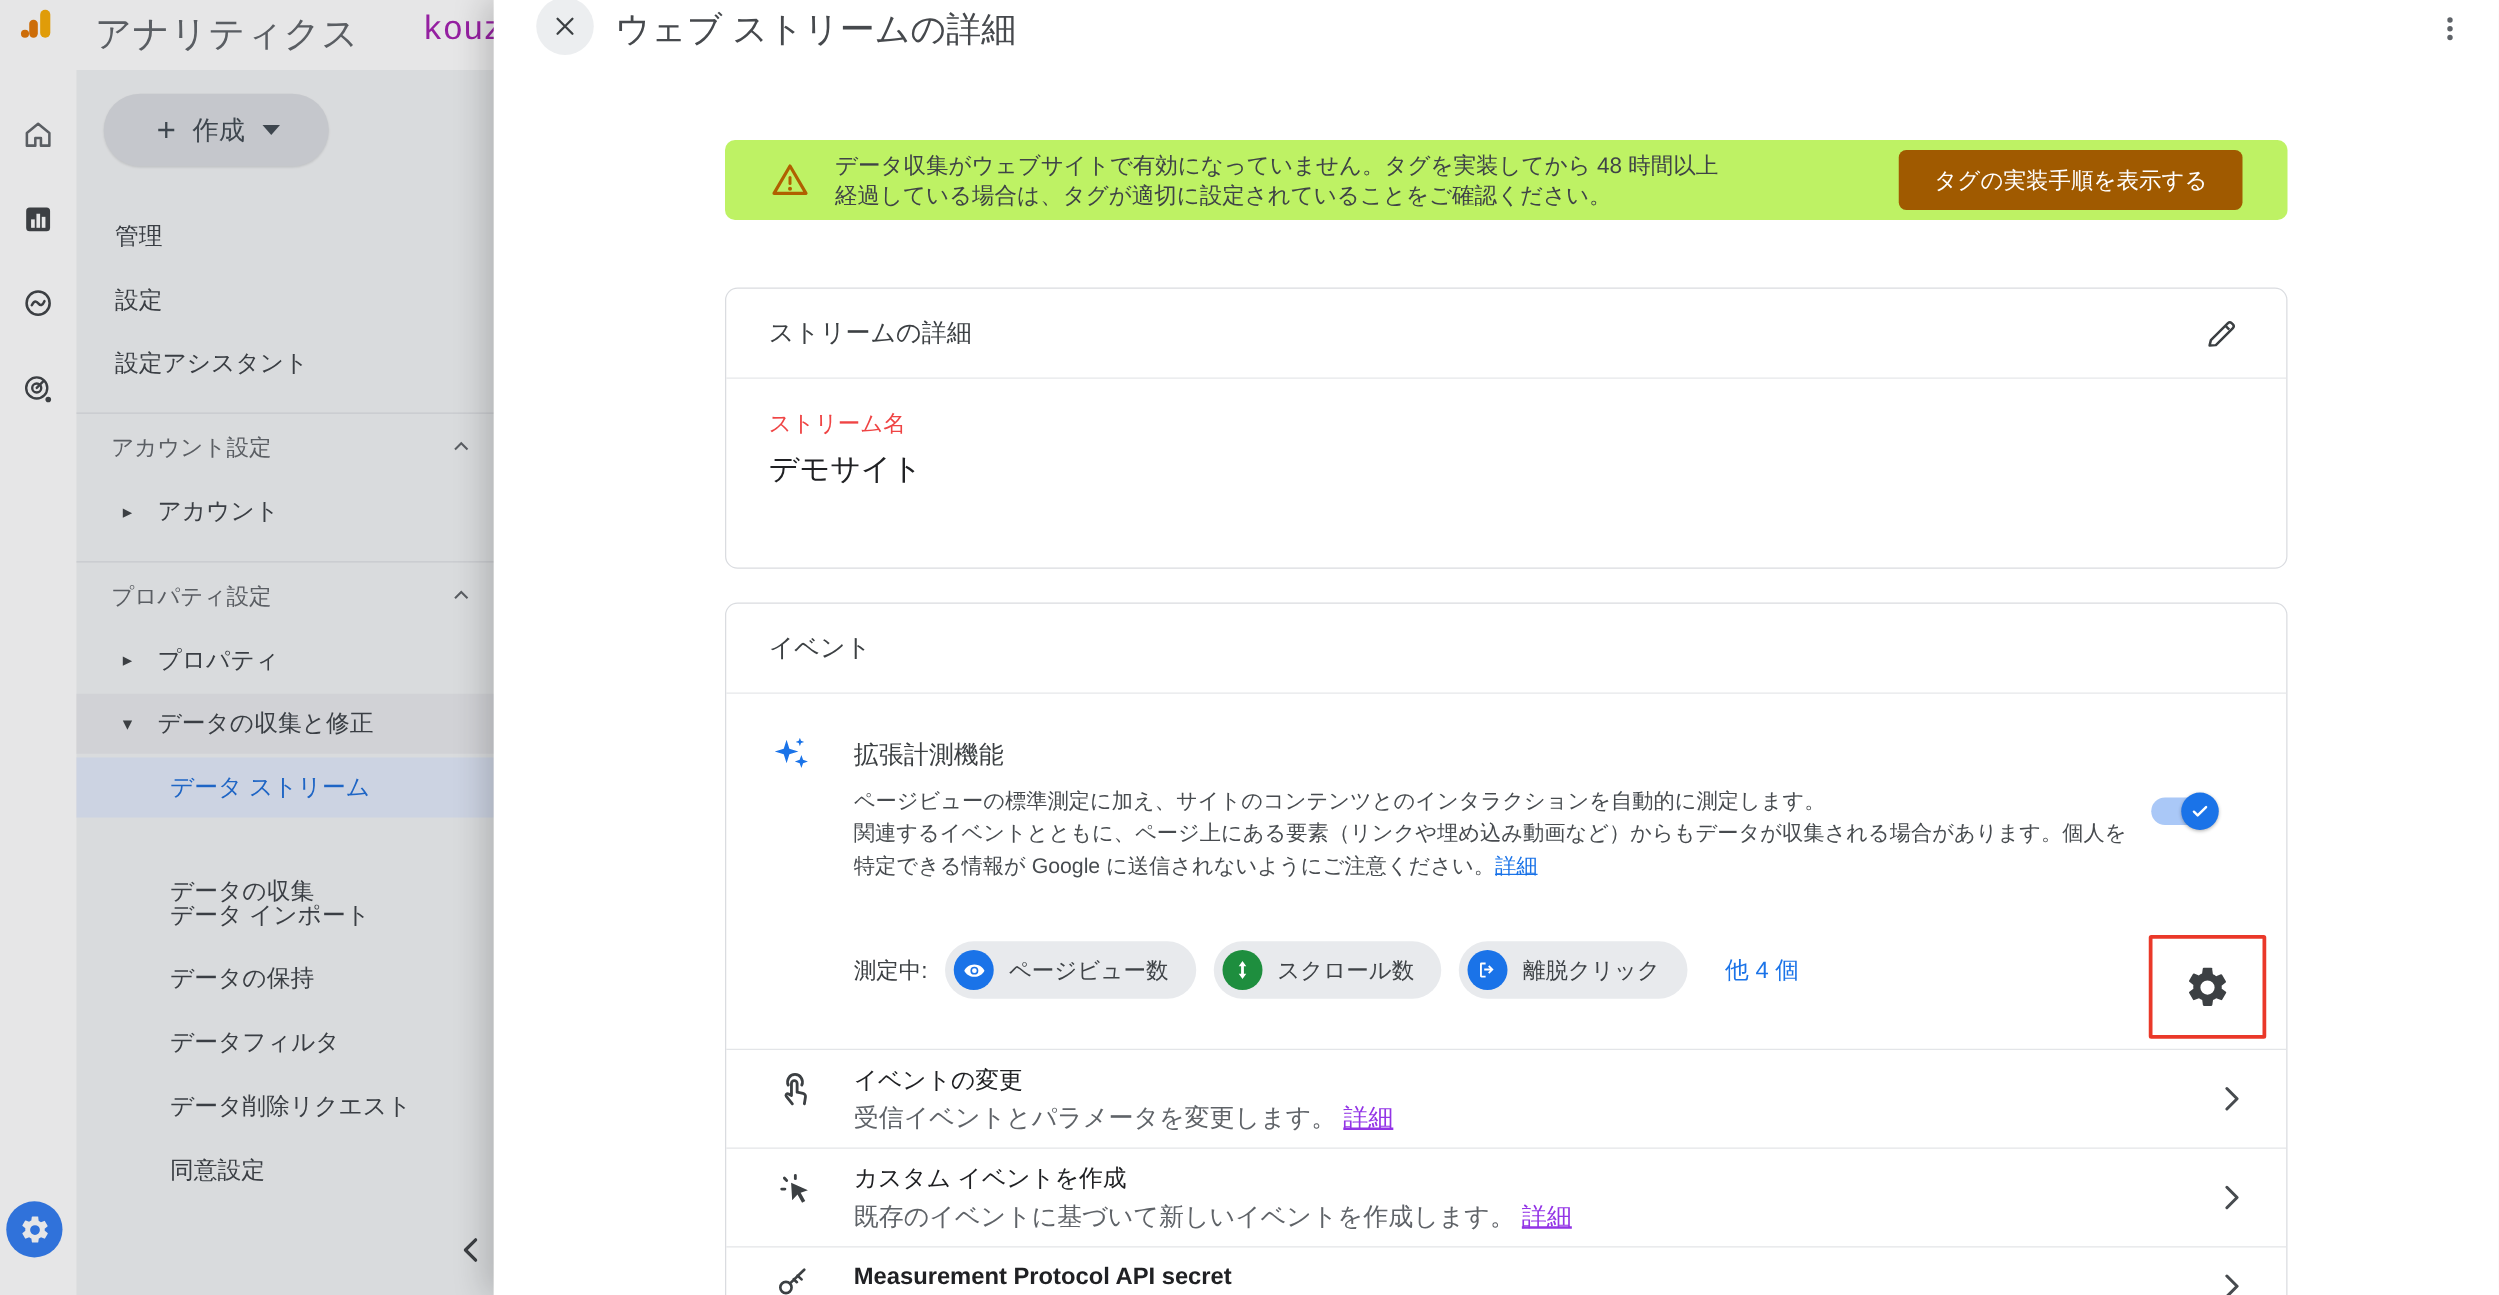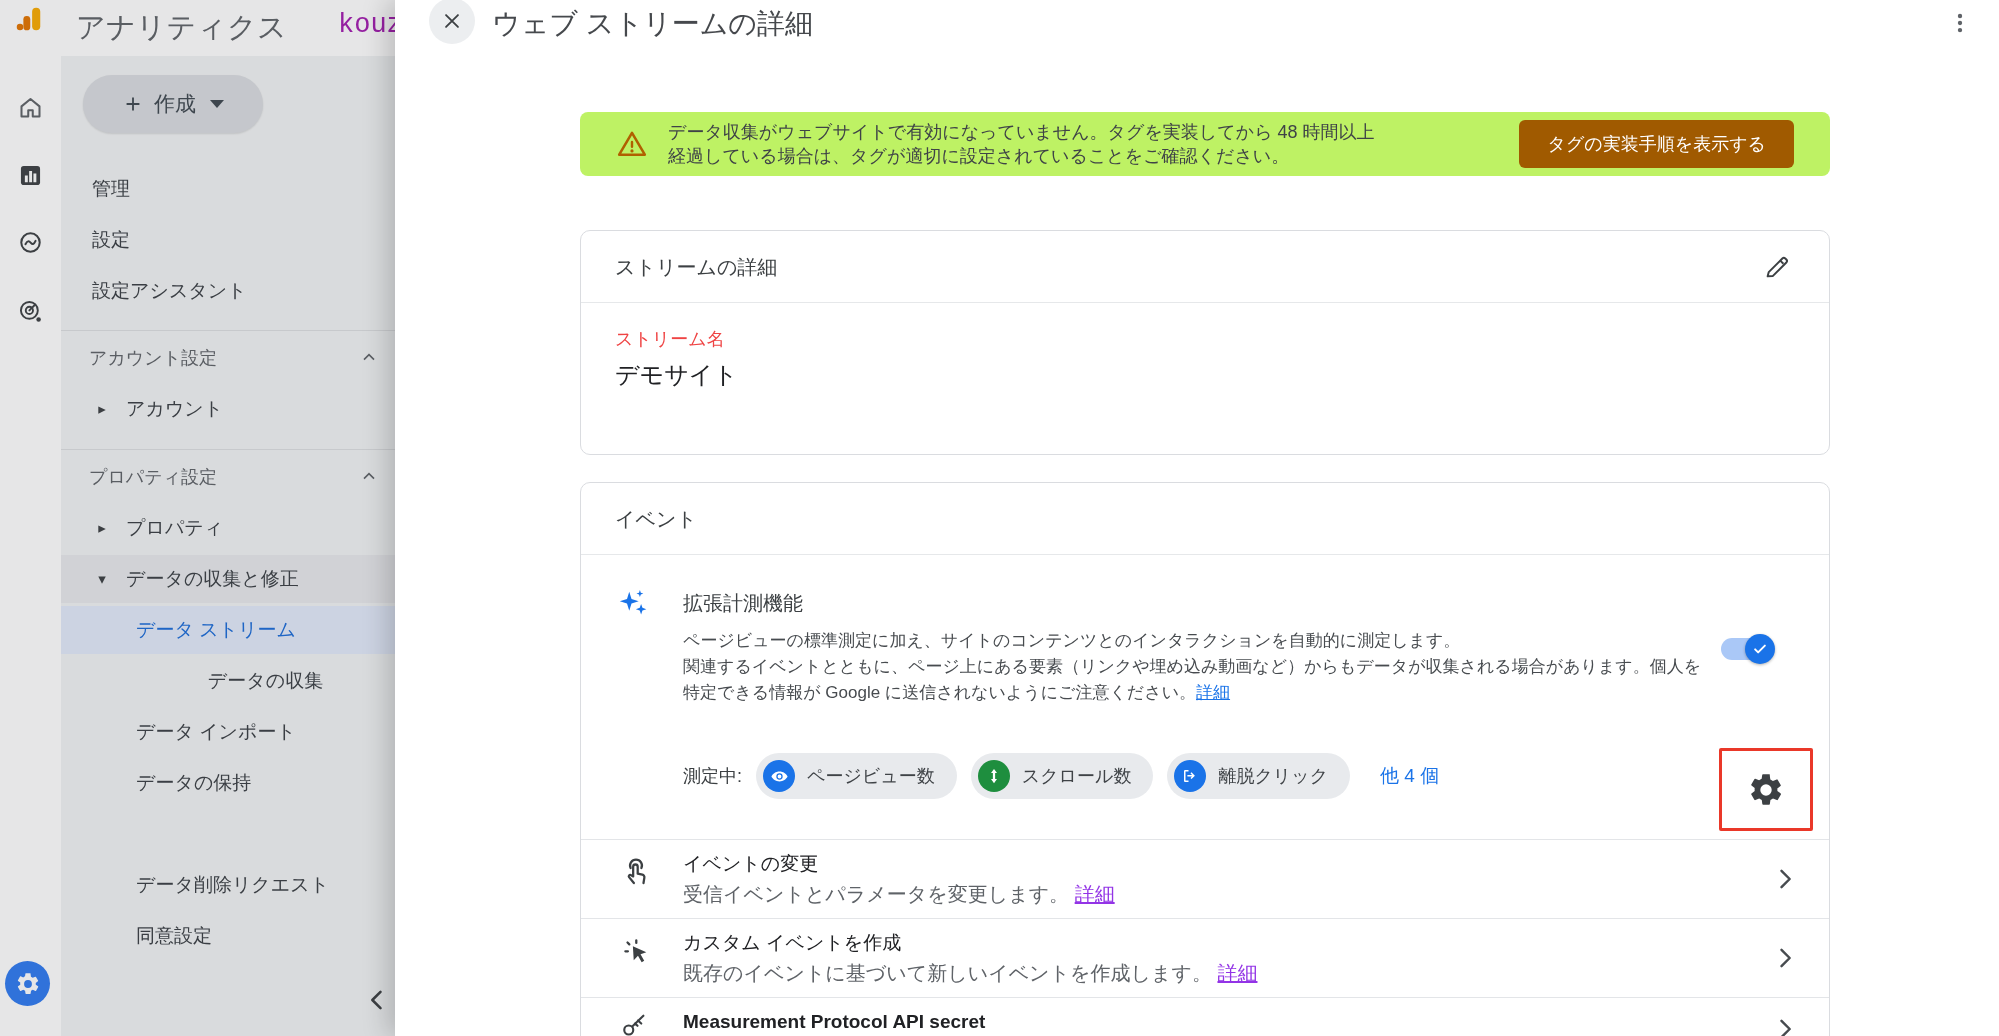--- a/index.html
+++ b/index.html
@@ -208,28 +208,31 @@
       <span class="tri">▸</span>
       <span class="lbl" style="margin-left:9px;">プロパティ</span>
     </div>
     <div class="nav-item tree-row row-group-open" style="top:499px;">
       <span class="tri">▾</span>
       <span class="lbl" style="margin-left:9px;">データの収集と修正</span>
     </div>
     <div class="nav-item sub-row row-selected" style="top:550px;">
       <span class="lbl">データ ストリーム</span>
     </div>
-    <div class="nav-item sub-row" style="top:601px;justify-content:center;">
+    <div class="nav-item sub-row" style="top:633px;">
       <span class="lbl">データの収集</span>
     </div>
     <div class="nav-item sub-row" style="top:652px;">
       <span class="lbl">データ インポート</span>
     </div>
     <div class="nav-item sub-row" style="top:703px;">
       <span class="lbl">データの保持</span>
+    </div>
+    <div class="nav-item sub-row" style="top:754px;">
+      <span class="lbl">データフィルタ</span>
     </div>
     <div class="nav-item sub-row" style="top:805px;">
       <span class="lbl">データ削除リクエスト</span>
     </div>
     <div class="nav-item sub-row" style="top:856px;">
       <span class="lbl">同意設定</span>
     </div>
 
     <div class="collapse-btn">
       <svg viewBox="0 0 24 24" width="28" height="28" fill="none" stroke="#3c4043" stroke-width="2.2" stroke-linecap="round" stroke-linejoin="round">

